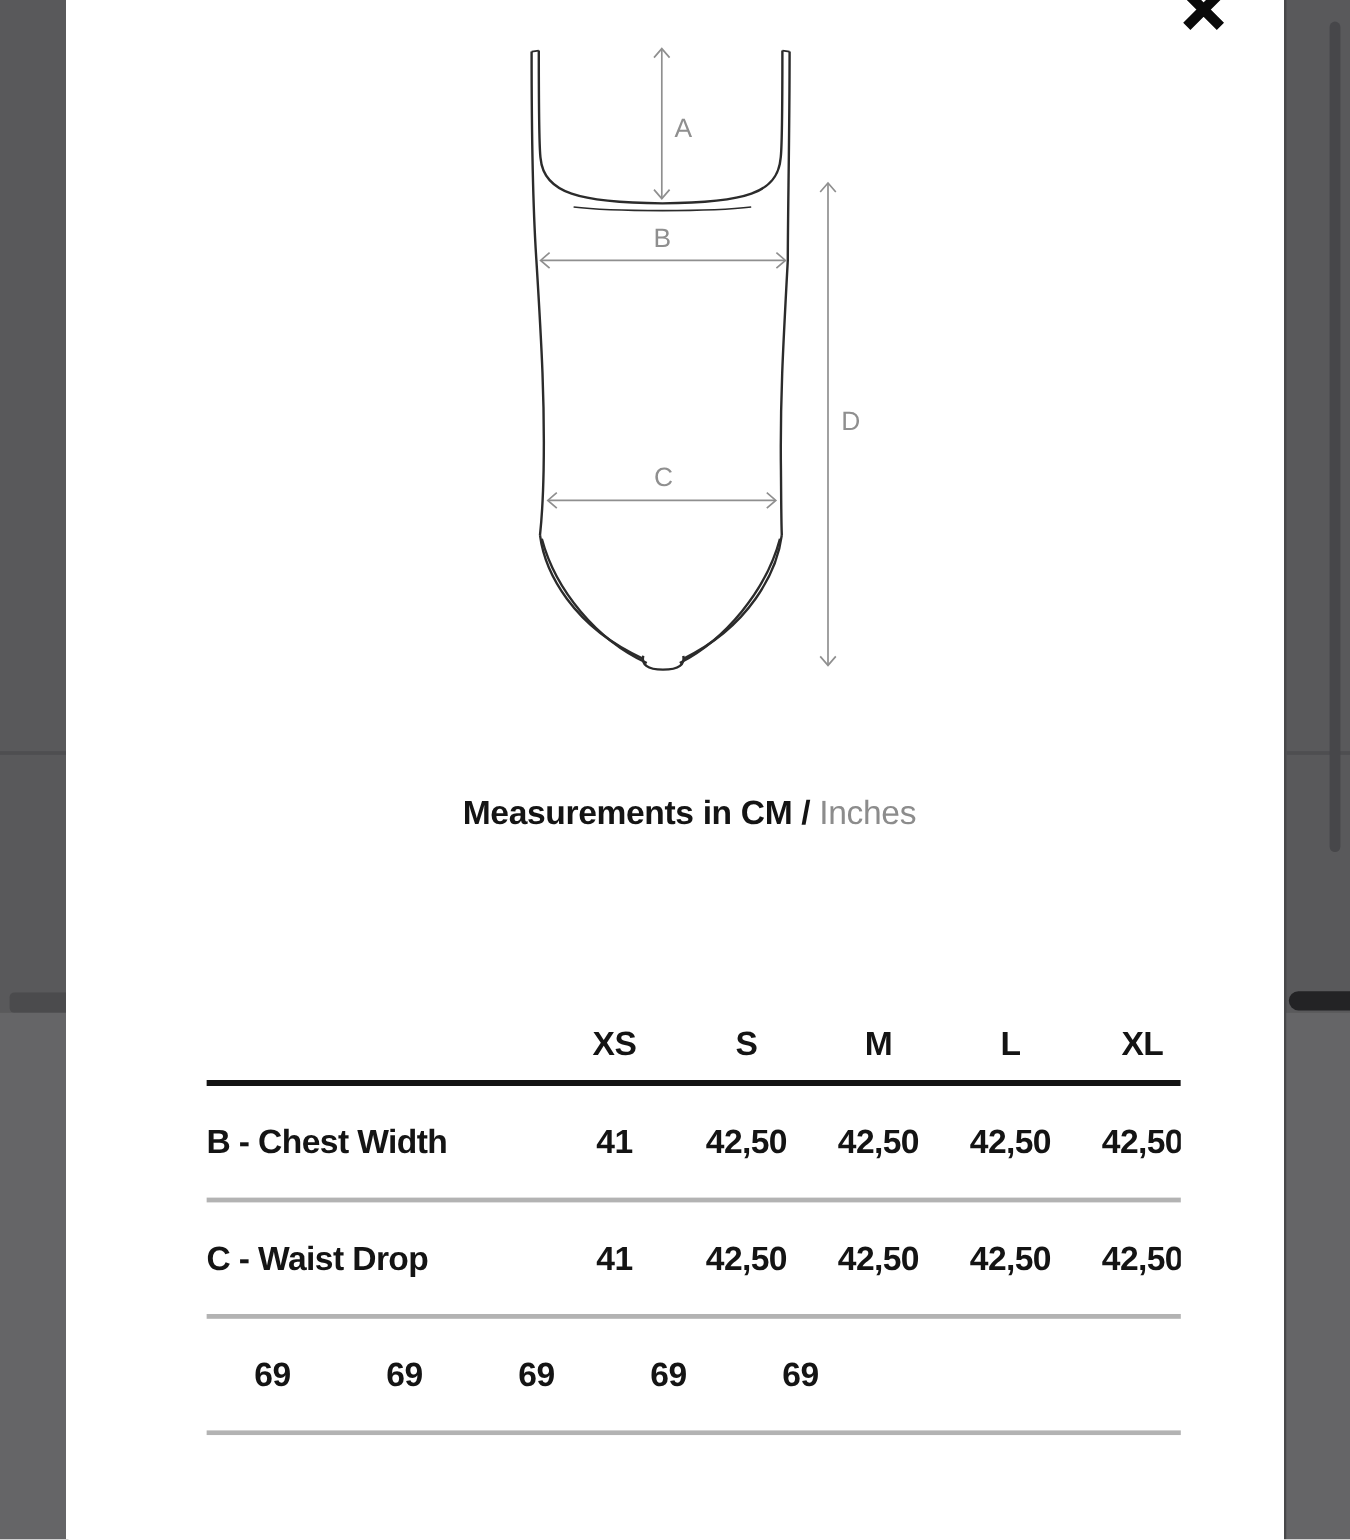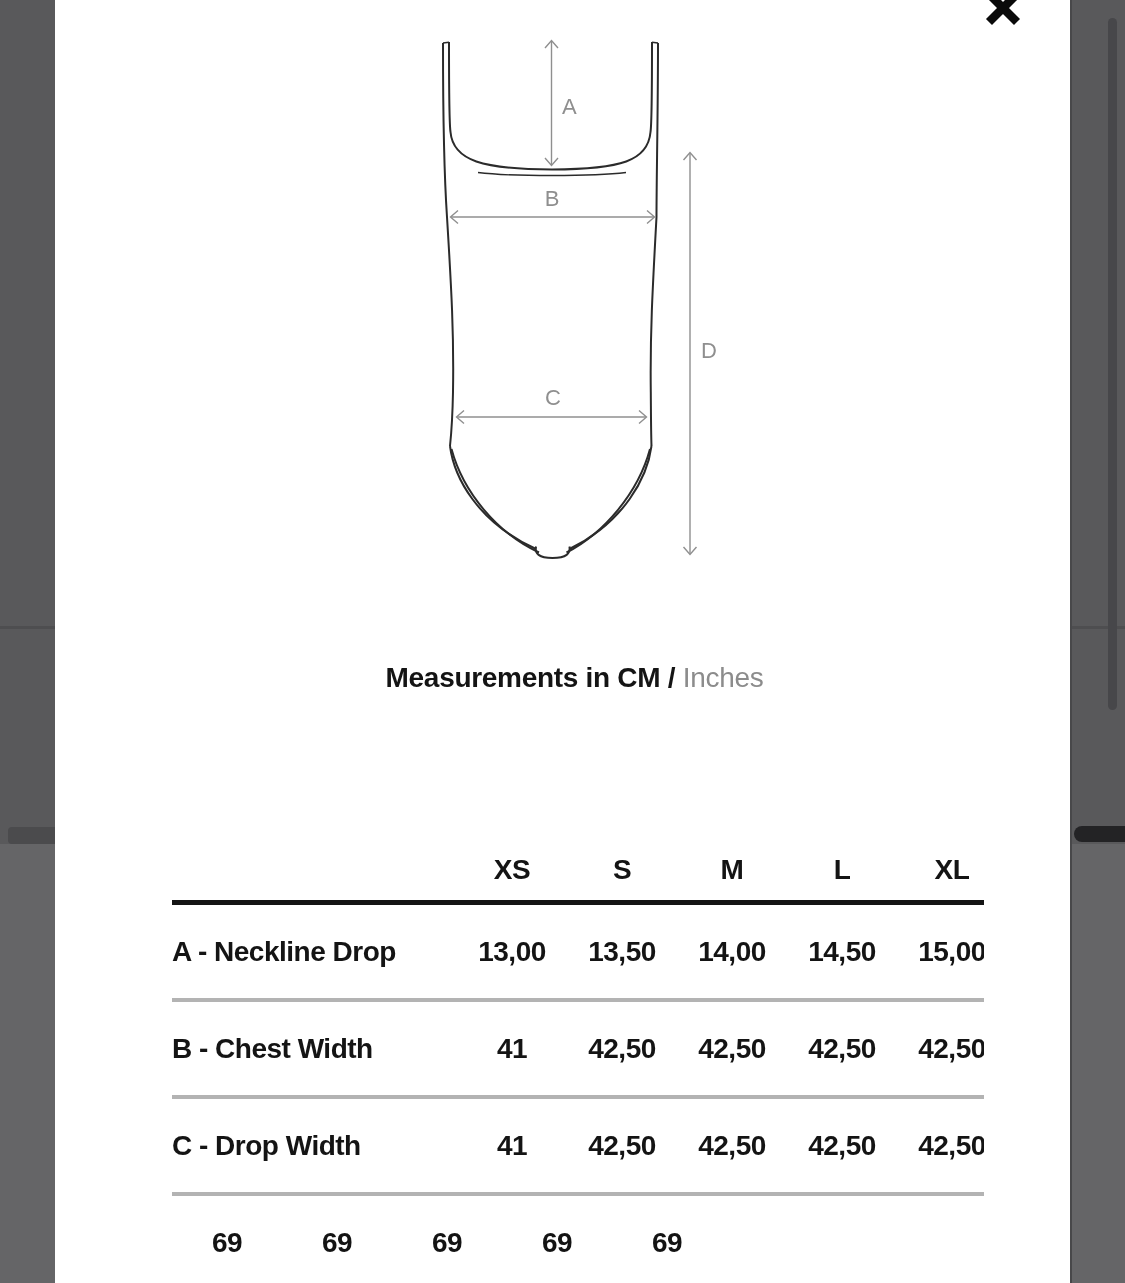--- a/index.html
+++ b/index.html
@@ -113,40 +113,32 @@
       <div class="trow thead-row">
         <div class="lbl"></div>
         <div class="cell">XS</div>
         <div class="cell">S</div>
         <div class="cell">M</div>
         <div class="cell">L</div>
         <div class="cell">XL</div>
       </div>
       <div class="thick-rule"></div>
 
-      <div class="trow data-row">
-        <div class="lbl">A - Neckline Drop</div>
-        <div class="cell">13,00</div>
-        <div class="cell">13,50</div>
-        <div class="cell">14,00</div>
-        <div class="cell">14,50</div>
-        <div class="cell">15,00</div>
-      </div>
 
       <div class="trow data-row">
         <div class="lbl">B - Chest Width</div>
         <div class="cell">41</div>
         <div class="cell">42,50</div>
         <div class="cell">42,50</div>
         <div class="cell">42,50</div>
         <div class="cell">42,50</div>
       </div>
 
       <div class="trow data-row">
-        <div class="lbl">C - Drop Width</div>
+        <div class="lbl">C - Waist Drop</div>
         <div class="cell">41</div>
         <div class="cell">42,50</div>
         <div class="cell">42,50</div>
         <div class="cell">42,50</div>
         <div class="cell">42,50</div>
       </div>
 
       <div class="trow data-row">
         <div class="cell">69</div>
         <div class="cell">69</div>

